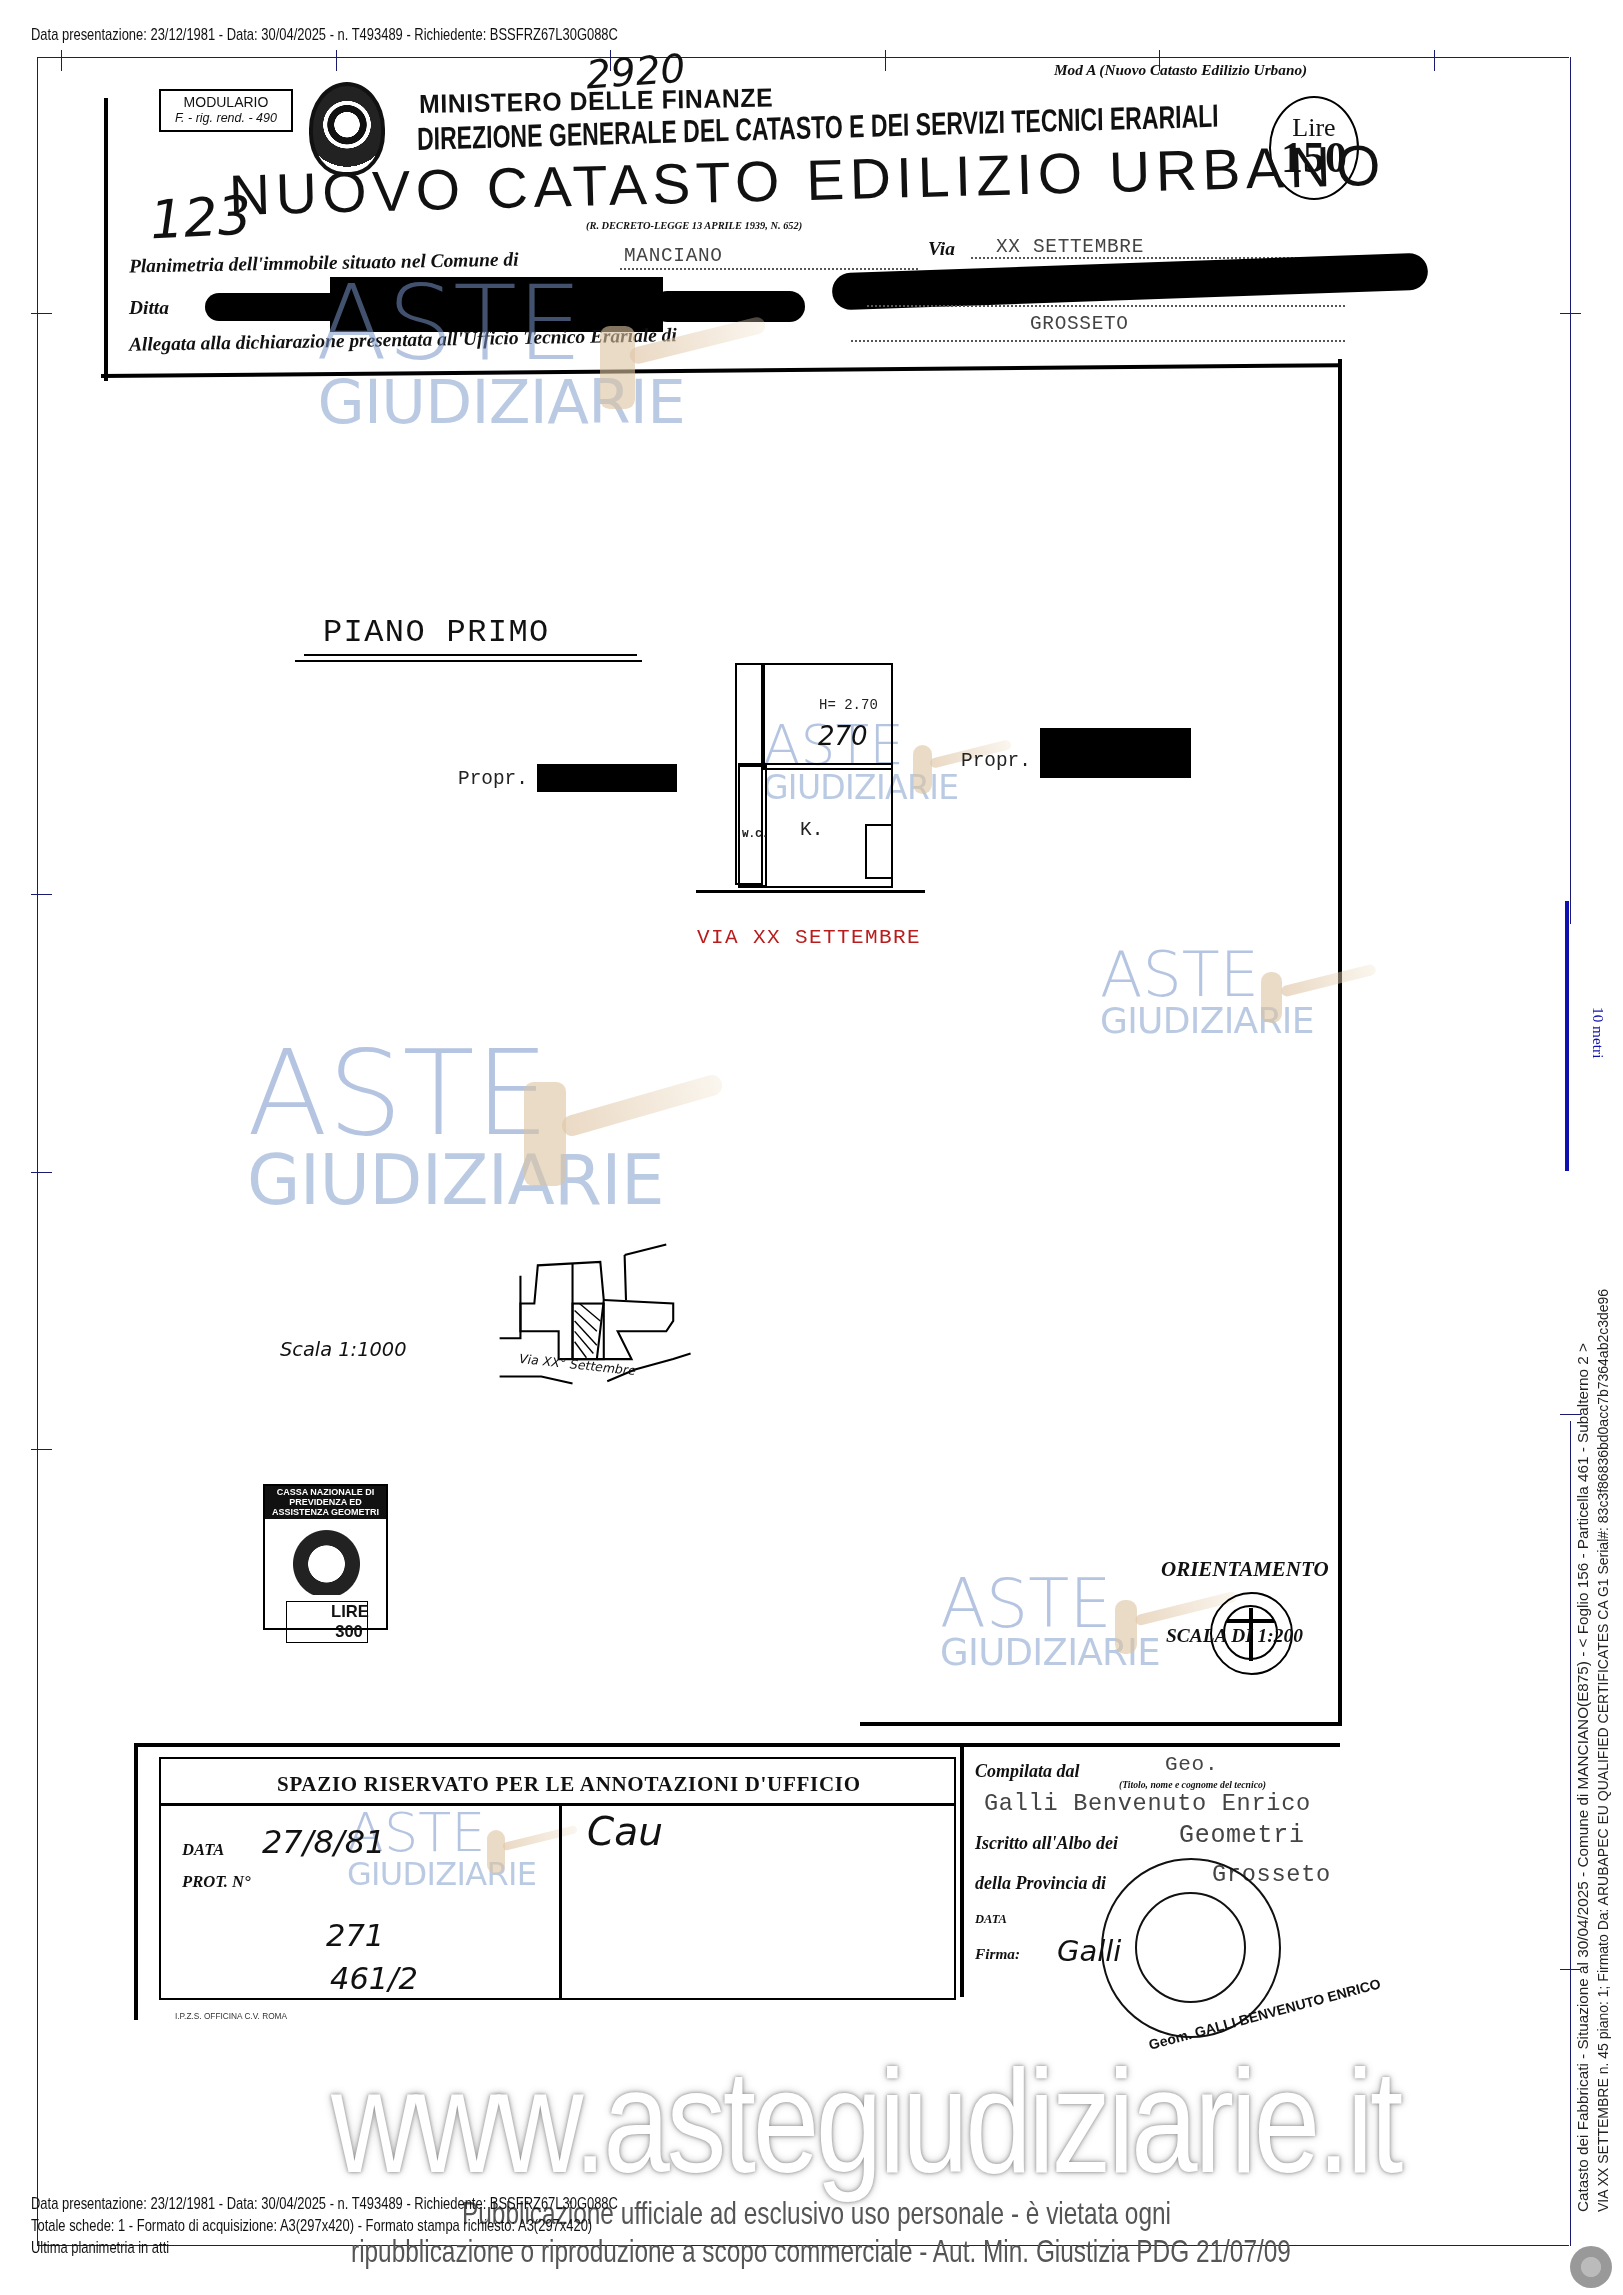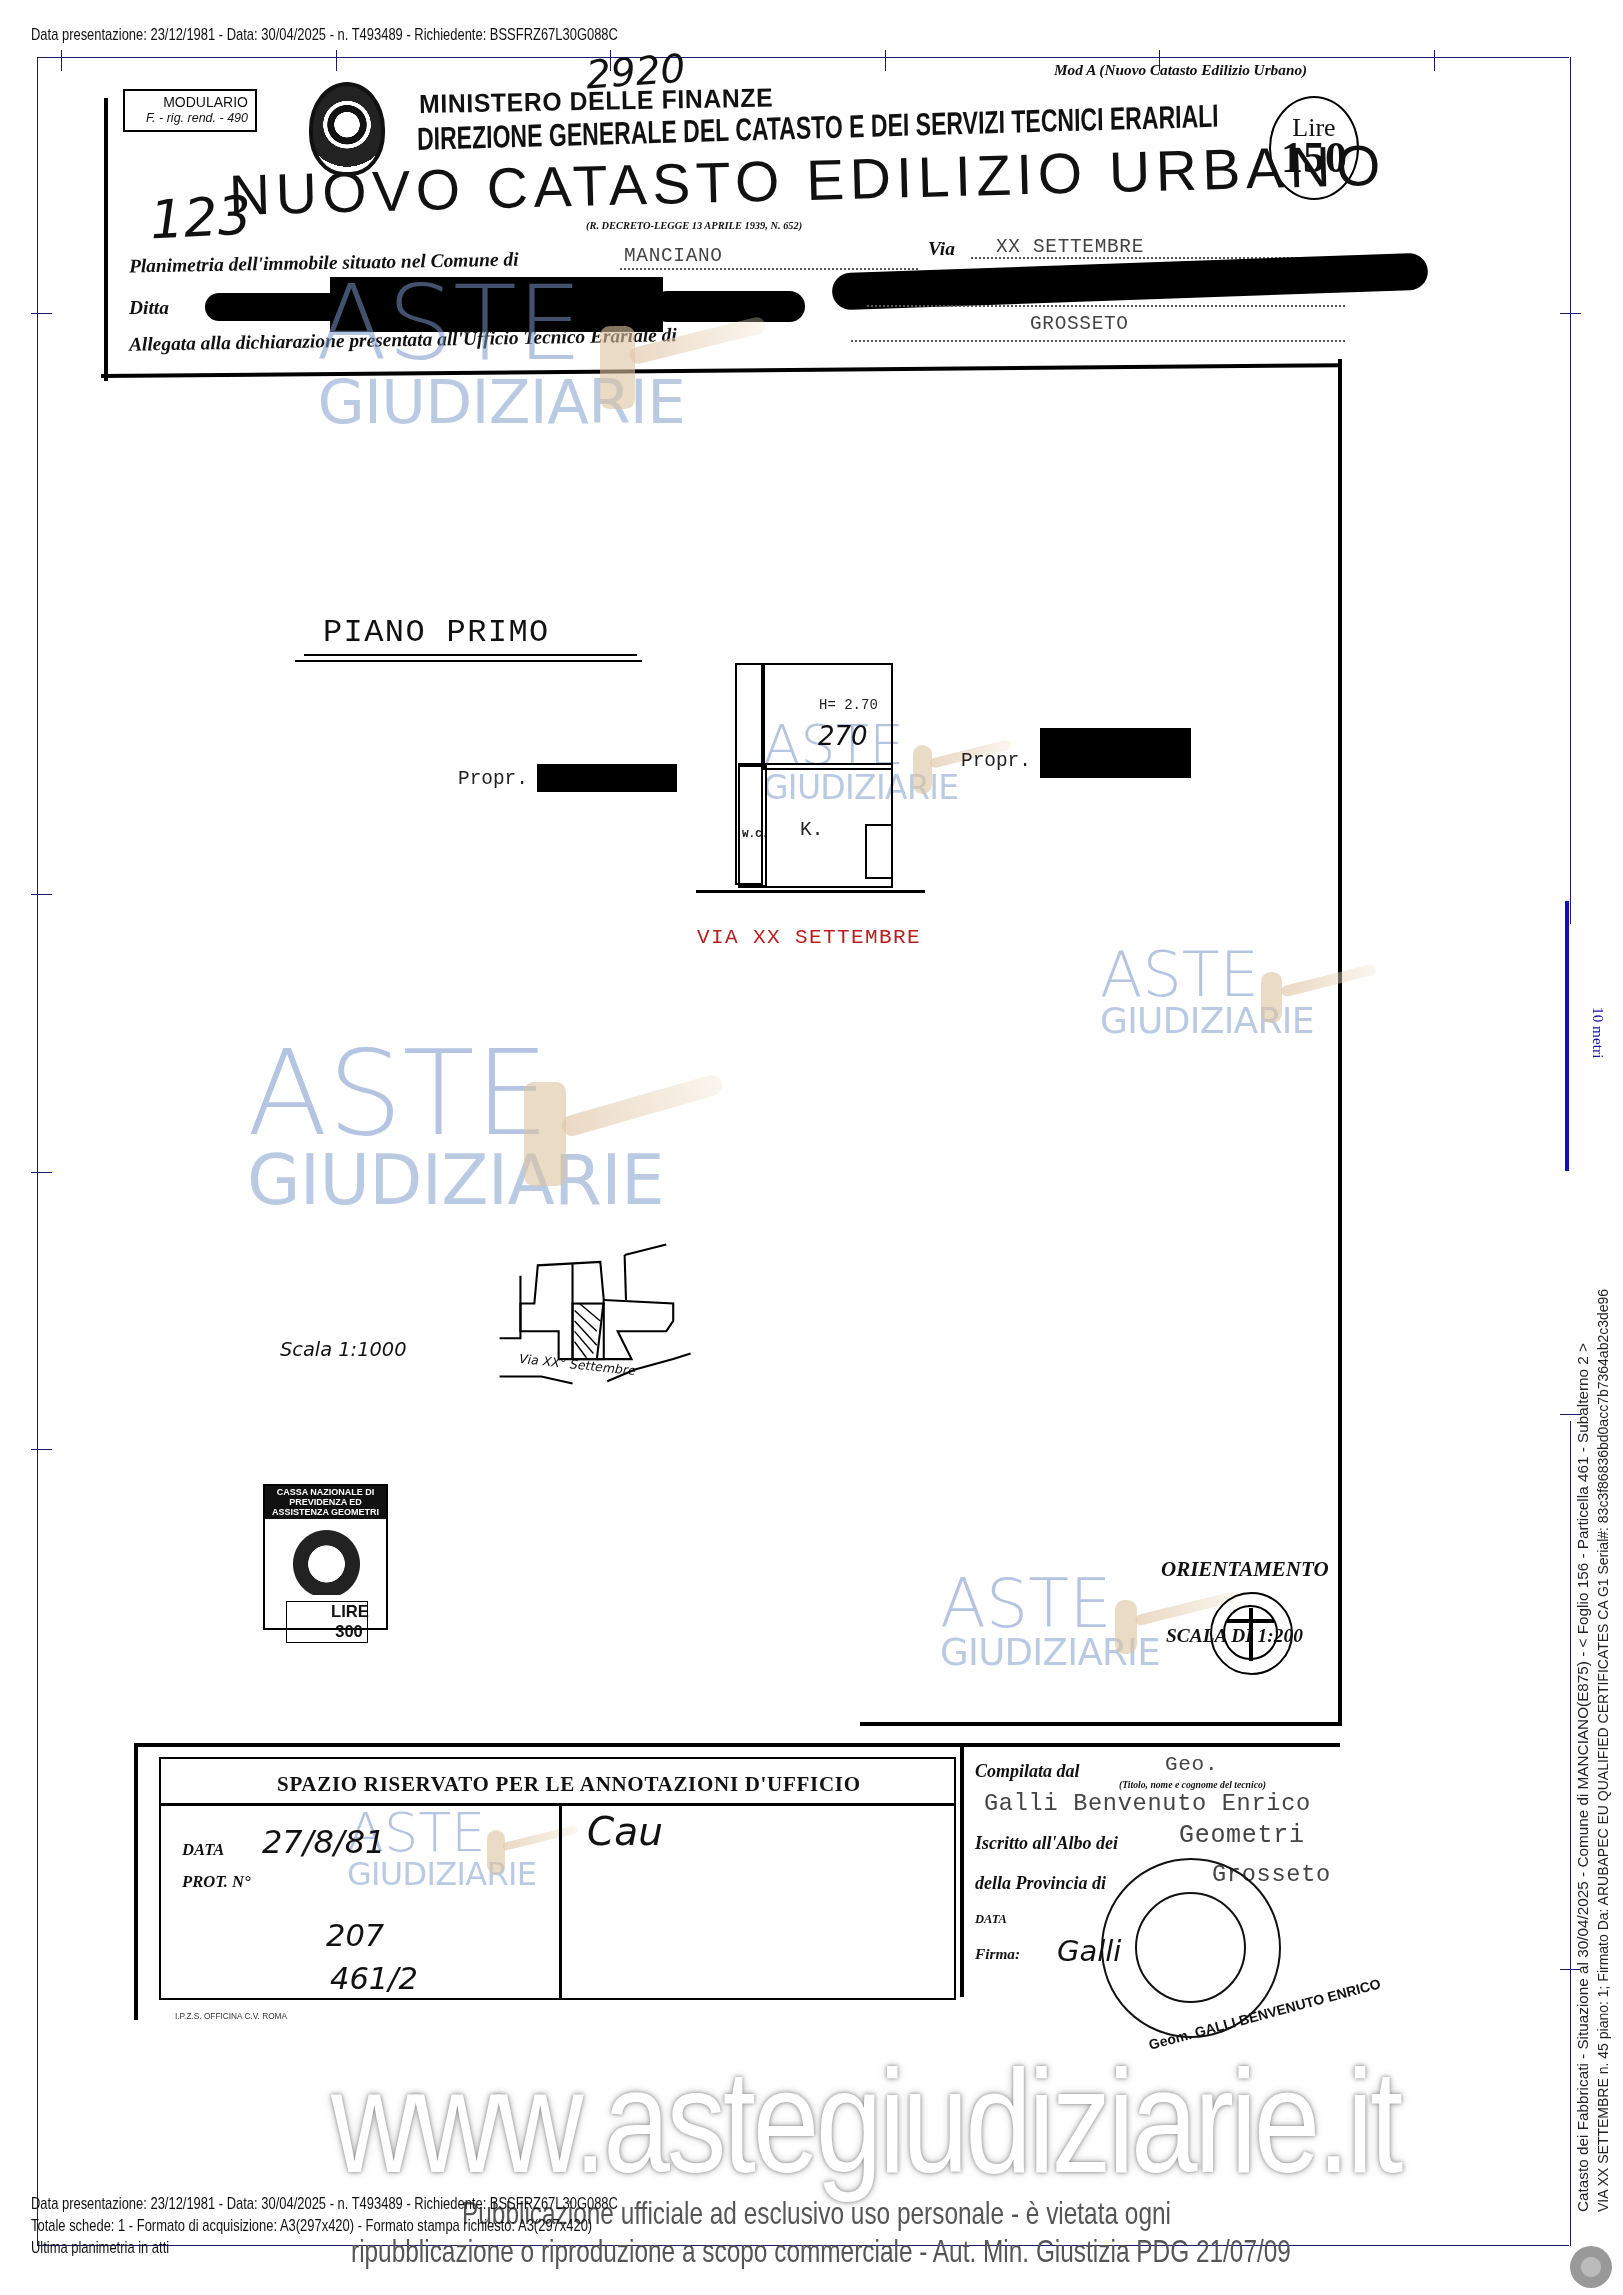--- a/index.html
+++ b/index.html
@@ -15,21 +15,21 @@
   .frame-v { position: absolute; width: 1.4px; background: #1a1a6e; }
   .tick-v { position: absolute; width: 1.4px; height: 21px; background: #1a1a6e; }
   .tick-h { position: absolute; height: 1.4px; width: 21px; background: #1a1a6e; }
 
   
   .scan-line { position: absolute; background: #000; }
   .dotted { position: absolute; border-bottom: 2.1px dotted #555; height: 0; }
   .mono { font-family: "Liberation Mono", monospace; }
   .italic-bold { font-family: "Liberation Serif", serif; font-style: italic; font-weight: bold; }
 
-  .modulario { border: 2.1px solid #000; padding: 2.8px 7px; font-size: 14px; line-height: 16.6px; text-align: right; }
+  .modulario { border: 2.1px solid #000; padding: 2.8px 7px; font-size: 14px; line-height: 16.6px; text-align: center; margin-left: 36px; }
   .modulario .sub { font-style: italic; font-size: 12.5px; }
 
   .emblem { width: 76px; height: 132px; border-radius: 50% 50% 45% 45%; border: 4.2px solid #111;
             background: radial-gradient(circle at 50% 45%, #fff 0 12.5px, #111 13px 19.4px, #fff 20px 23.6px, #222 24px 42px, #fff 42px); }
 
   .lire-circle { width: 90px; height: 104px; border: 2.8px solid #000; border-radius: 50%; text-align: center;
                  font-family: "Liberation Serif", serif; font-weight: bold; }
   .lire-circle .t1 { font-size: 26px; margin-top: 15.3px; font-weight: normal; }
   .lire-circle .t2 { font-size: 44px; line-height: 30.5px; }
 
@@ -244,21 +244,21 @@
 <div class="scan-line" style="left:134px; top:1743px; width:1206px; height:3.5px;"></div>
 <div class="scan-line" style="left:134px; top:1743px; width:3.5px; height:277px;"></div>
 <div class="abs office-box" style="left:159px; top:1757px; width:797px; height:243px;"></div>
 <div class="scan-line" style="left:159px; top:1803px; width:797px; height:2.8px;"></div>
 <div class="scan-line" style="left:559px; top:1803px; width:2.8px; height:197px;"></div>
 <div class="abs office-title" style="left:277px; top:1772px;">SPAZIO RISERVATO PER LE ANNOTAZIONI D'UFFICIO</div>
 
 <div class="abs office-lbl" style="left:182px; top:1840px;">DATA</div>
 <div class="abs handwritten" style="left:262px; top:1823px; font-size:32px;">27/8/81</div>
 <div class="abs office-lbl" style="left:182px; top:1872px;">PROT. N°</div>
-<div class="abs handwritten" style="left:326px; top:1918px; font-size:30.5px;">207</div>
+<div class="abs handwritten" style="left:326px; top:1918px; font-size:30.5px;">271</div>
 <div class="abs handwritten" style="left:330px; top:1961px; font-size:30.5px;">461/2</div>
 <div class="abs handwritten" style="left:587px; top:1809px; font-size:39px;">Cau</div>
 <div class="abs" style="left:175px; top:2011px; font-size:8.3px; color:#333;">I.P.Z.S. OFFICINA C.V. ROMA</div>
 
 <div class="scan-line" style="left:960px; top:1747px; width:3.5px; height:250px;"></div>
 <div class="abs italic-bold" style="left:975px; top:1761px; font-size:18px;">Compilata dal</div>
 <div class="abs form-value" style="left:1165px; top:1753px; font-size:21px;">Geo.</div>
 <div class="abs italic-bold" style="left:1119px; top:1779px; font-size:9.7px;">(Titolo, nome e cognome del tecnico)</div>
 <div class="abs form-value" style="left:984px; top:1790px; font-size:23.6px;">Galli Benvenuto Enrico</div>
 <div class="abs italic-bold" style="left:975px; top:1833px; font-size:18px;">Iscritto all'Albo dei</div>

